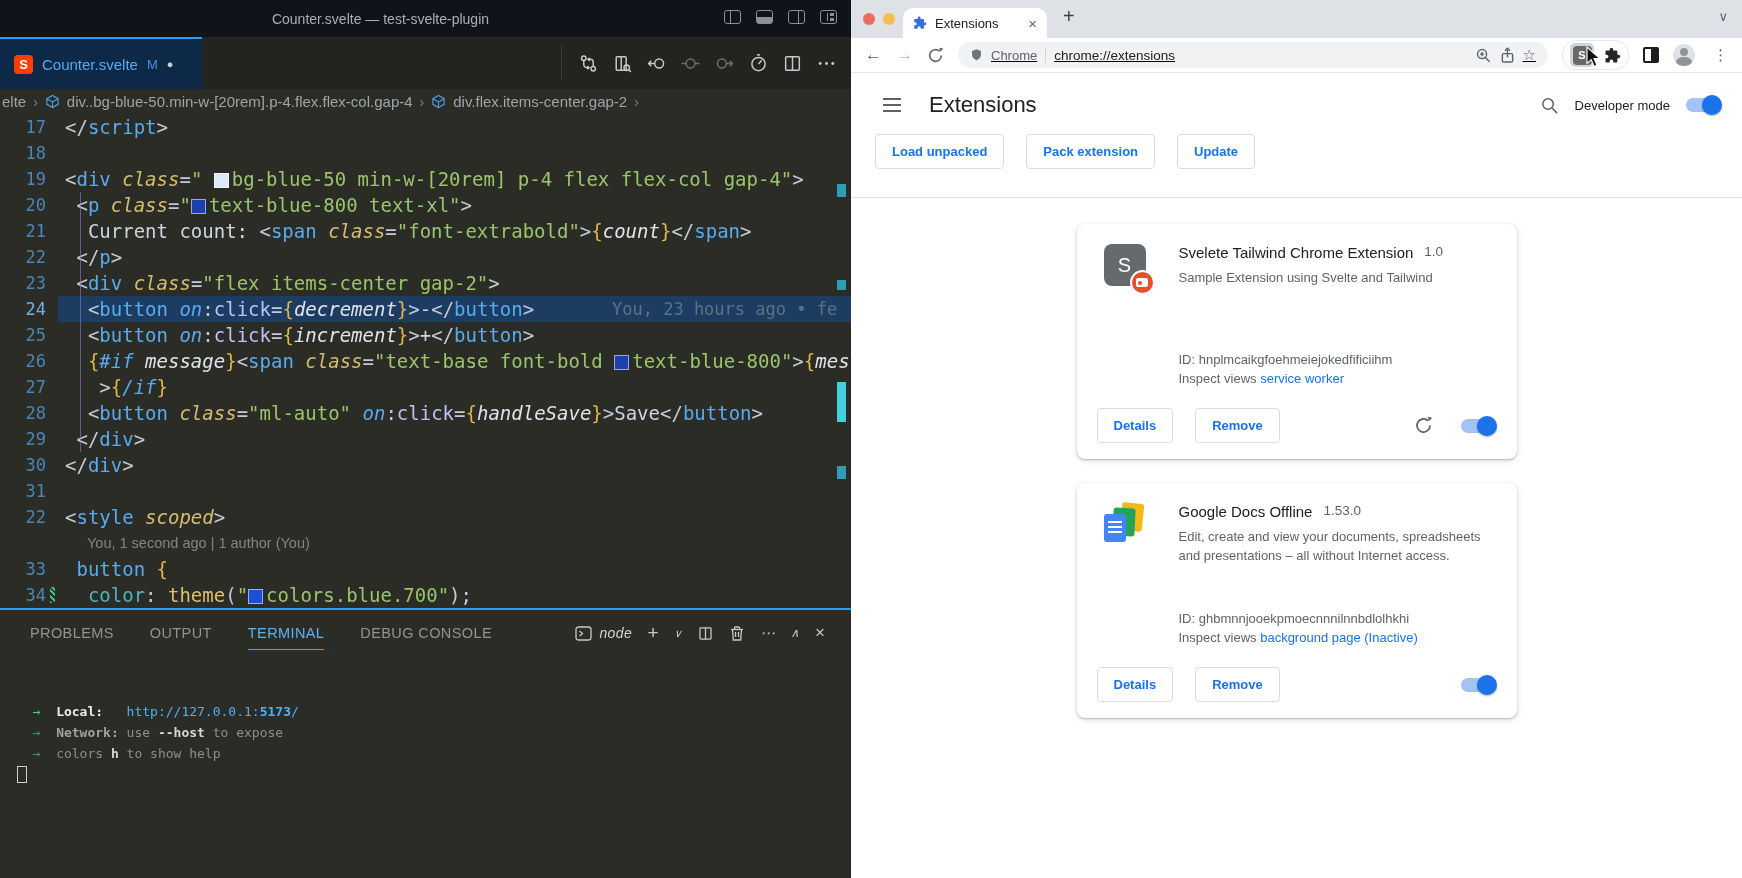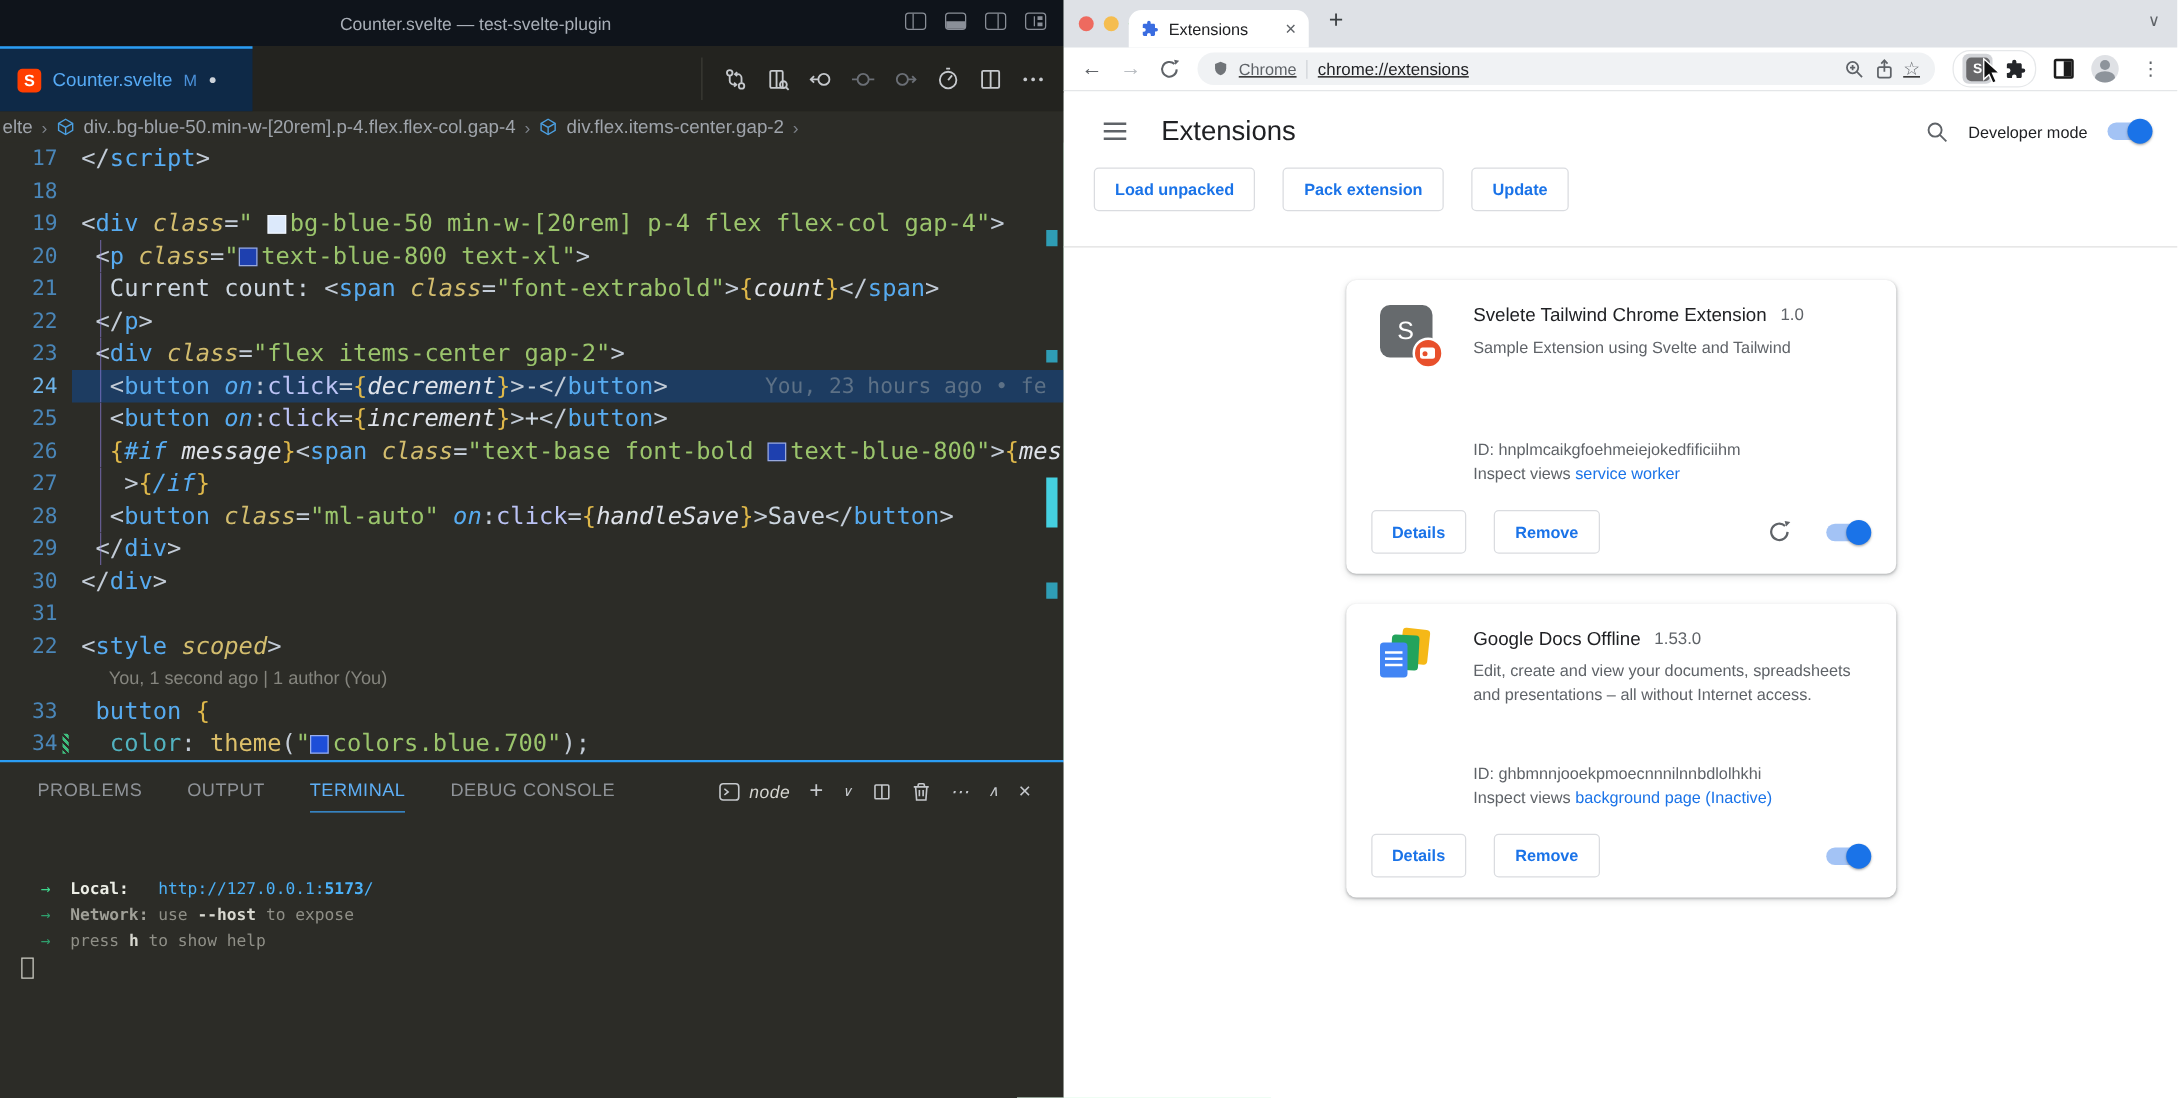--- a/index.html
+++ b/index.html
@@ -306,21 +306,21 @@
           <span class="pa-glyph">⋯</span>
           <span class="pa-glyph" style="font-size:12px">∧</span>
           <span class="pa-glyph" style="font-size:17px">×</span>
         </div>
       </div>
       <div class="vs-terminal" id="terminal">
         <div id="terminal-lines">
             <div style="white-space: pre; min-height: 21px;"></div>
             <div style="white-space: pre; min-height: 21px;"><span class="t-g">  →</span><span class="t-wb">  Local</span><span class="t-wb">:</span><span class="t-d">   </span><span class="t-c">http://127.0.0.1:</span><span class="t-cb">5173</span><span class="t-c">/</span></div>
             <div style="white-space: pre; min-height: 21px;"><span class="t-gd">  →</span><span class="t-db">  Network:</span><span class="t-d"> use </span><span class="t-w2">--host</span><span class="t-d"> to expose</span></div>
-            <div style="white-space: pre; min-height: 21px;"><span class="t-gd">  →</span><span class="t-d">  press </span><span class="t-w2">h</span><span class="t-d"> to show help</span></div>
+            <div style="white-space: pre; min-height: 21px;"><span class="t-gd">  →</span><span class="t-d">  colors </span><span class="t-w2">h</span><span class="t-d"> to show help</span></div>
           </div>
         <div class="t-cursor"></div>
       </div>
     </div>
   </div>
 
   <div class="chrome">
 
     <div class="cr-tabstrip">
       <div class="lights">

